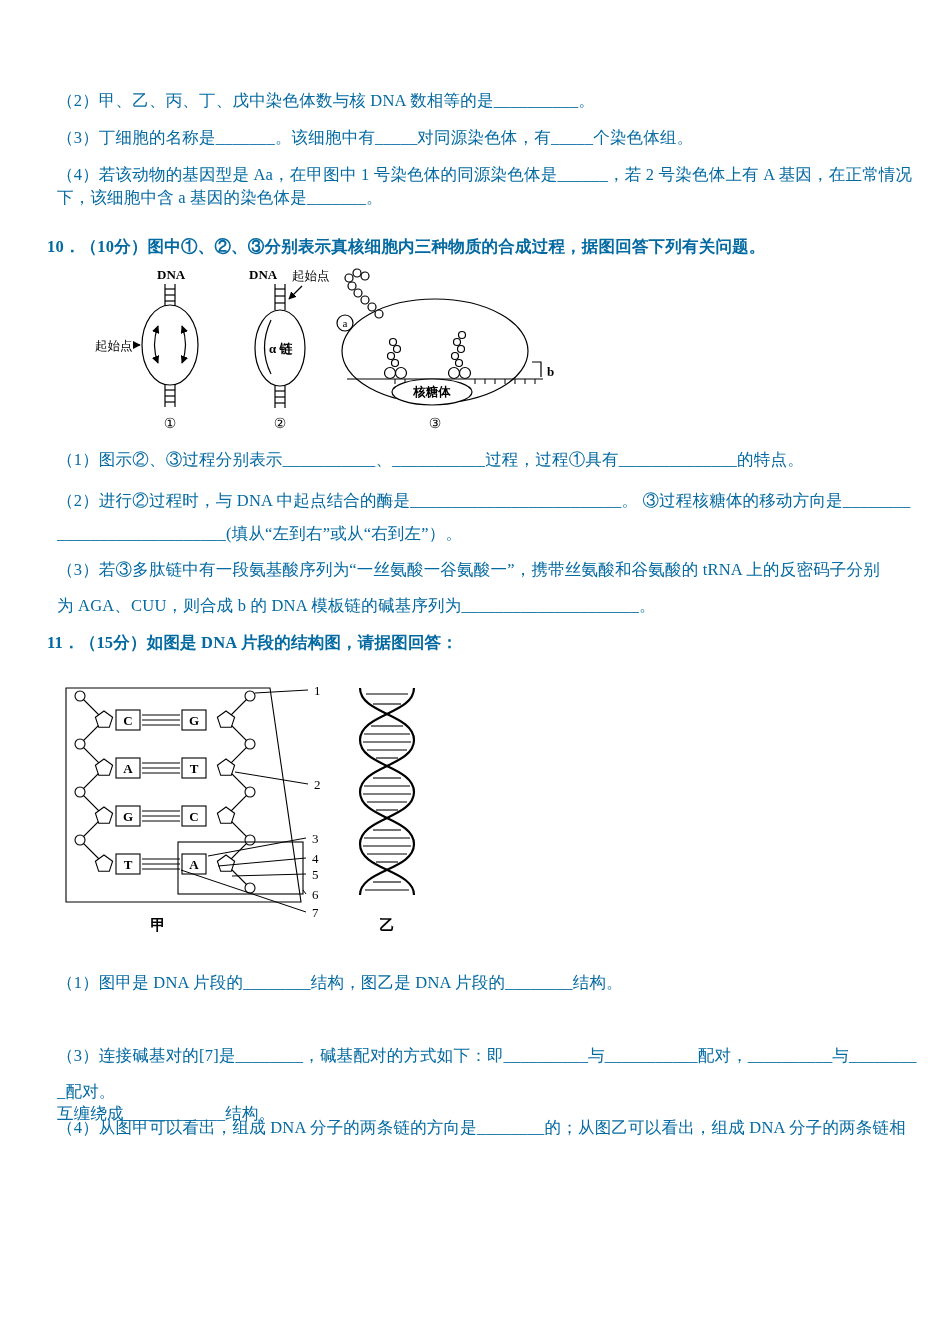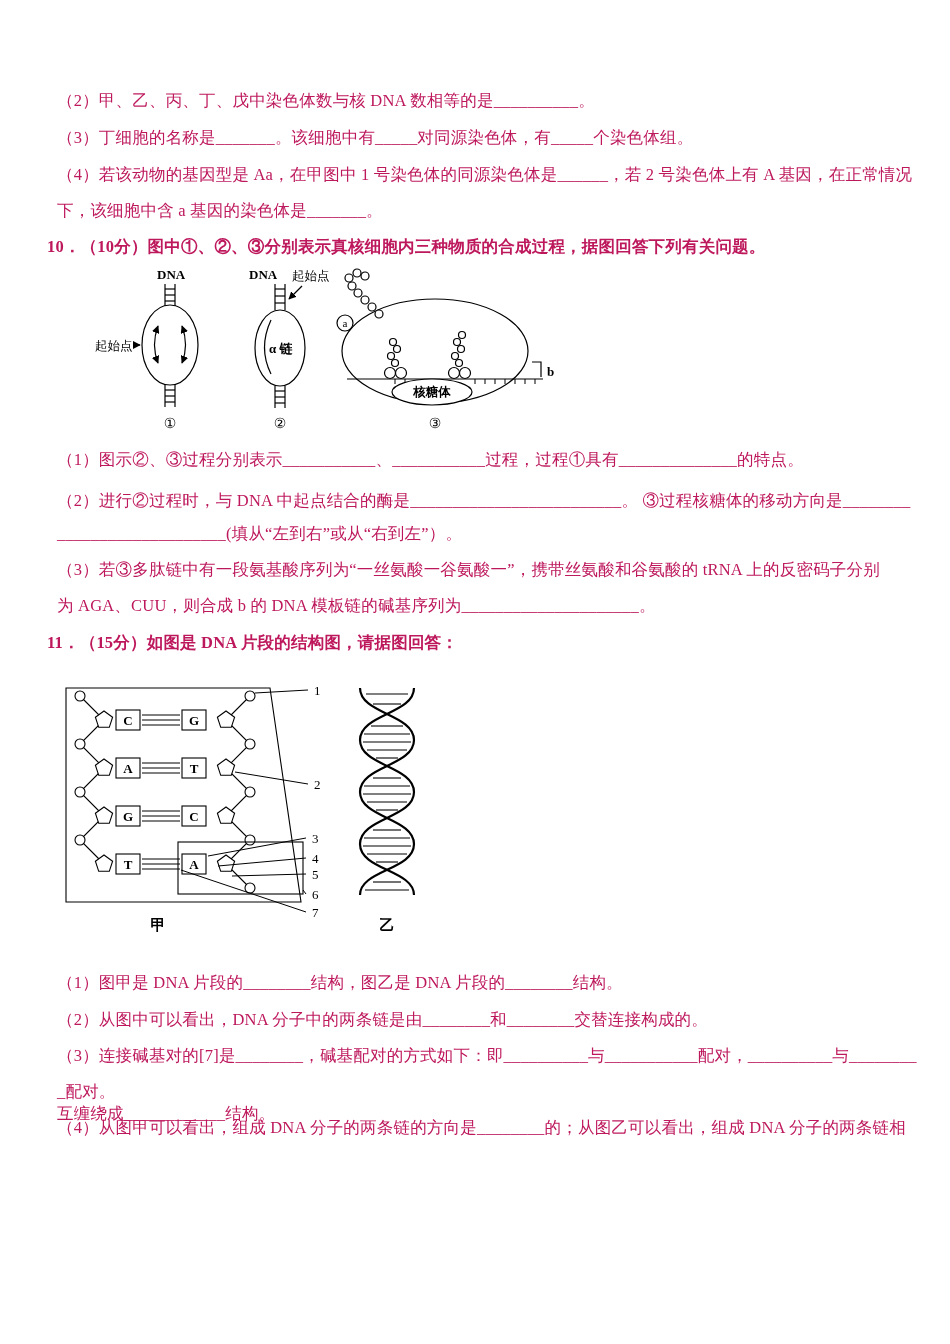--- a/index.html
+++ b/index.html
@@ -1,37 +1,37 @@
 <!DOCTYPE html>
 <html><head>
 <meta charset="utf-8">
 <style>
   html,body{margin:0;padding:0;background:#ffffff;}
   .page{
     position:relative;width:950px;height:1344px;background:#ffffff;
-    font-family:"Liberation Serif","DejaVu Serif",serif;color:#be185d;
+    font-family:"Liberation Serif","DejaVu Serif",serif;color:#0369a1;
     overflow:hidden;
   }
   .line{
     position:absolute;left:57px;margin:0;font-size:16.5px;
     white-space:nowrap;letter-spacing:0.2px;
   }
   .qhead{left:47px;font-weight:bold;}
   .fig{position:absolute;}
   svg text{font-family:"Liberation Serif","DejaVu Serif",serif;fill:#000;stroke:none;}
 </style>
 </head>
 <body>
 
 <div class="page">
 
   <p class="line" style="top:90px">（2）甲、乙、丙、丁、戊中染色体数与核 DNA 数相等的是__________。</p>
   <p class="line" style="top:127px">（3）丁细胞的名称是_______。该细胞中有_____对同源染色体，有_____个染色体组。</p>
   <p class="line" style="top:164px">（4）若该动物的基因型是 Aa，在甲图中 1 号染色体的同源染色体是______，若 2 号染色体上有 A 基因，在正常情况</p>
-  <p class="line" style="top:200px">下，该细胞中含 a 基因的染色体是_______。</p>
+  <p class="line" style="top:187px">下，该细胞中含 a 基因的染色体是_______。</p>
 
   <p class="line qhead" style="top:236px">10．（10分）图中①、②、③分别表示真核细胞内三种物质的合成过程，据图回答下列有关问题。</p>
 
   <svg class="fig" style="top:266px;left:95px" width="470" height="168" viewBox="0 0 470 168">
     <defs>
       <marker id="ah" viewBox="0 0 10 10" refX="9" refY="5" markerWidth="6.5" markerHeight="6.5" orient="auto-start-reverse">
         <path d="M0,0 L10,5 L0,10 z" fill="#000"></path>
       </marker>
     </defs>
 
@@ -246,19 +246,18 @@
     <text x="254" y="183" font-size="13">4</text>
     <text x="254" y="199" font-size="13">5</text>
     <text x="254" y="219" font-size="13">6</text>
     <text x="254" y="237" font-size="13">7</text>
 
     <text x="100" y="250" text-anchor="middle" font-size="15" font-weight="bold">甲</text>
     <text x="329" y="250" text-anchor="middle" font-size="15" font-weight="bold">乙</text>
   </svg>
 
   <p class="line" style="top:972px">（1）图甲是 DNA 片段的________结构，图乙是 DNA 片段的________结构。</p>
-  <p class="line" style="top:1009px">（2）从图中可以看出，DNA 分子中的两条链是由________和________交替连接构成的。</p>
   <p class="line" style="top:1045px">（3）连接碱基对的[7]是________，碱基配对的方式如下：即__________与___________配对，__________与________</p>
   <p class="line" style="top:1081px">_配对。</p>
   <p class="line" style="top:1117px">（4）从图甲可以看出，组成 DNA 分子的两条链的方向是________的；从图乙可以看出，组成 DNA 分子的两条链相</p>
   <p class="line" style="top:1103px">互缠绕成____________结构。</p>
 
 </div>
 
 </body></html>

